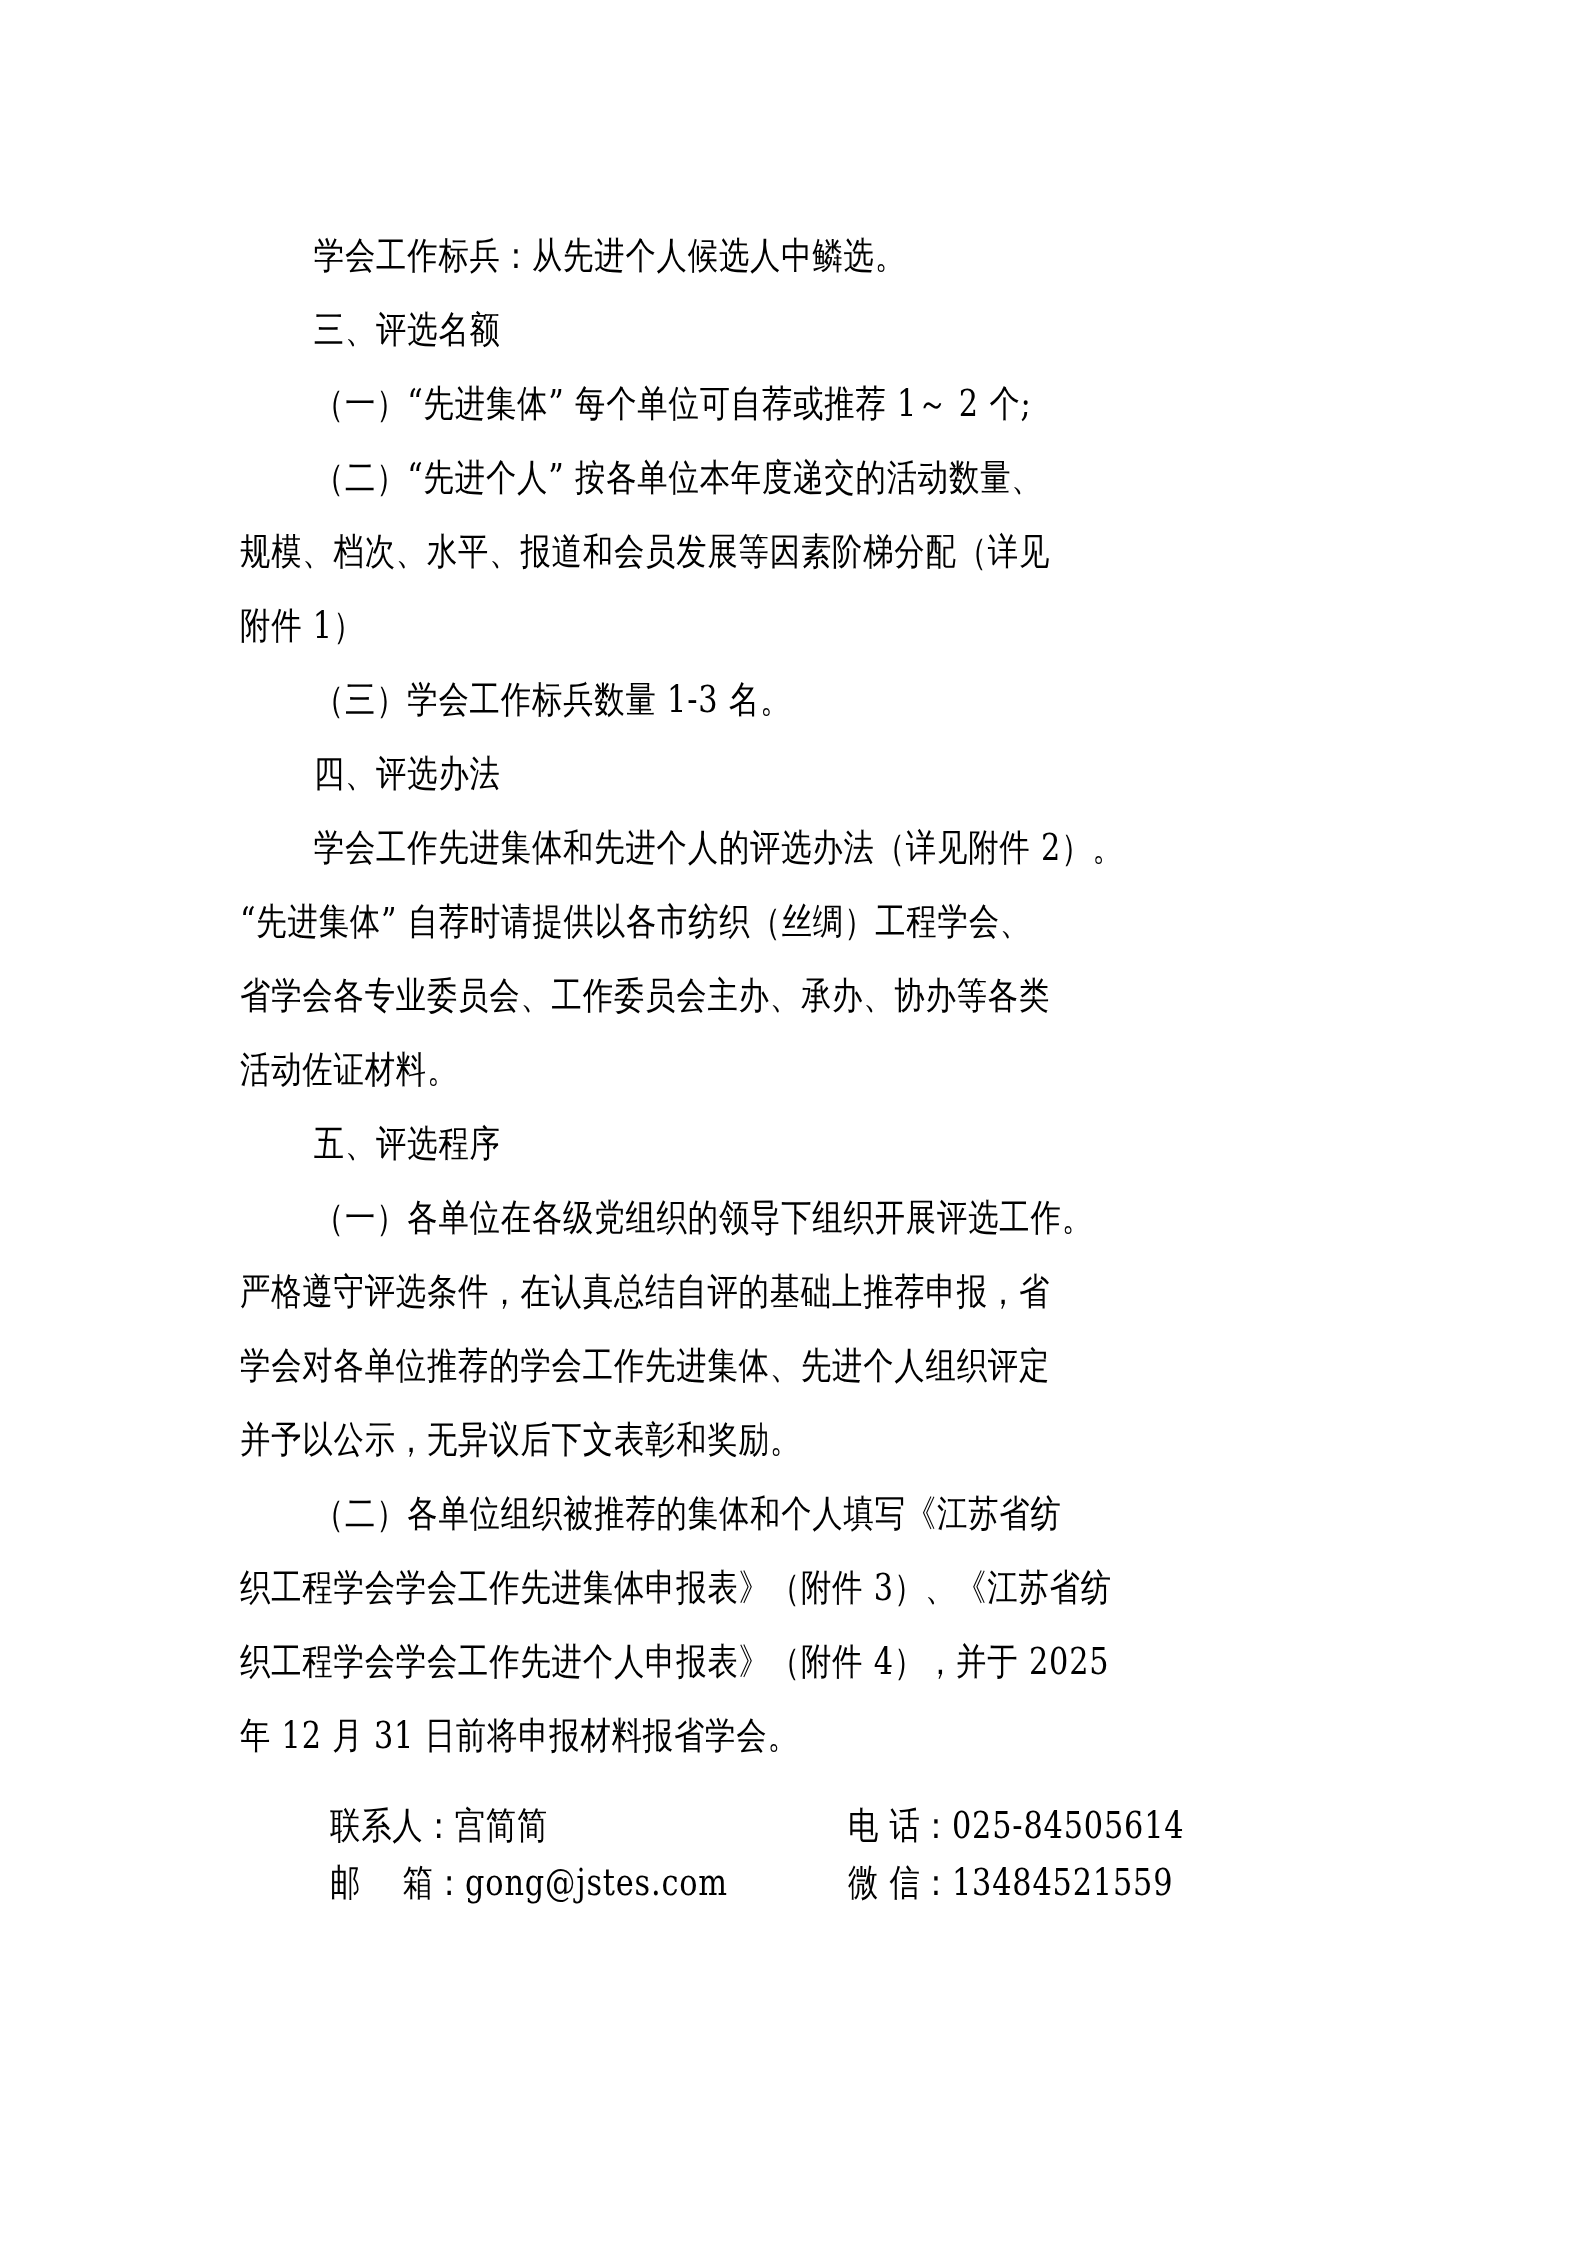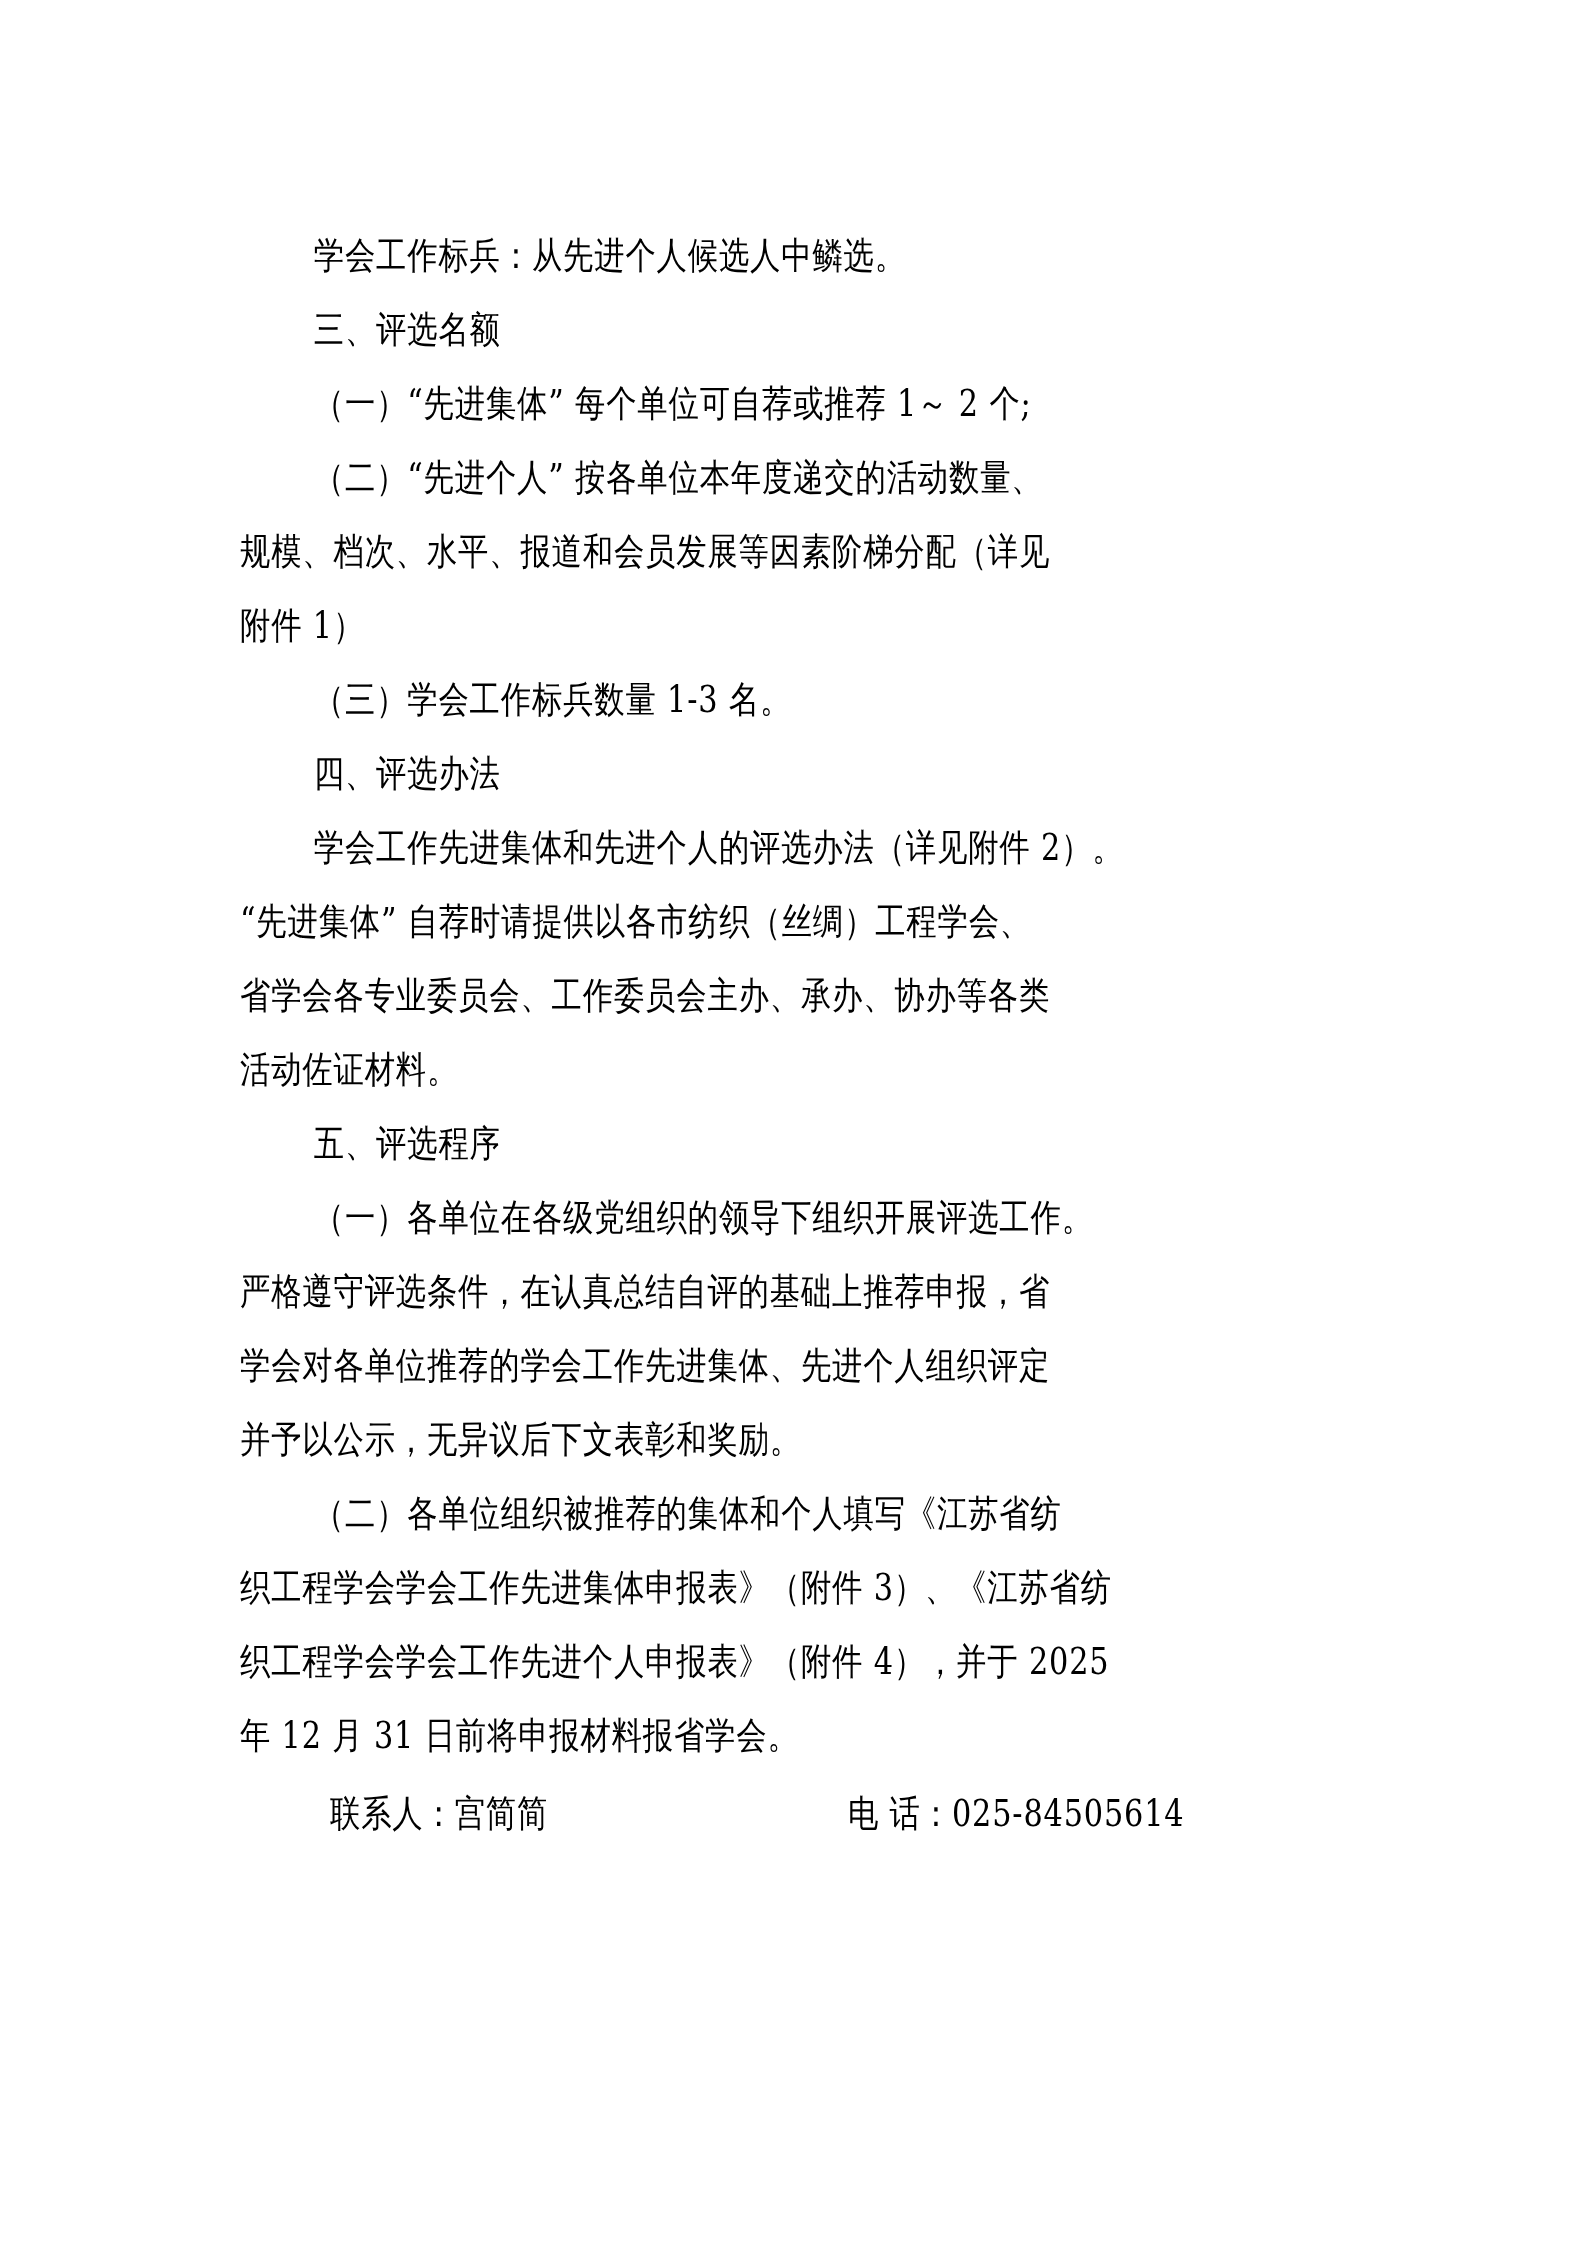--- a/index.html
+++ b/index.html
@@ -44,21 +44,21 @@
       left: 90px;
       transform: scaleX(0.82);
       transform-origin: left center;
     }
     .contact-row .right {
       position: absolute;
       left: 608px;
       transform: scaleX(0.82);
       transform-origin: left center;
     }
-    .contacts { margin-top: 12px; }
+    .contacts { margin-top: 24px; }
   </style>
 </head>
 <body>
 
 <div class="page">
   <div class="line indent">学会工作标兵：从先进个人候选人中鳞选。</div>
   <div class="line indent">三、评选名额</div>
   <div class="line indent">（一）“先进集体” 每个单位可自荐或推荐 1～ 2 个;</div>
   <div class="line indent">（二）“先进个人” 按各单位本年度递交的活动数量、</div>
   <div class="line">规模、档次、水平、报道和会员发展等因素阶梯分配（详见</div>
@@ -77,14 +77,18 @@
   <div class="line indent">（二）各单位组织被推荐的集体和个人填写《江苏省纺</div>
   <div class="line">织工程学会学会工作先进集体申报表》（附件 3）、《江苏省纺</div>
   <div class="line">织工程学会学会工作先进个人申报表》（附件 4），并于 2025</div>
   <div class="line">年 12 月 31 日前将申报材料报省学会。</div>
 
   <div class="contacts">
     <div class="contact-row">
       <span class="left"><span>联系人：</span><span>宫简简</span></span>
       <span class="right"><span>电 话：</span><span>025-84505614</span></span>
     </div>
+    <div class="contact-row">
+      <span class="left"><span>邮　 箱：</span><span>gong@jstes.com</span></span>
+      <span class="right"><span>微 信：</span><span>13484521559</span></span>
+    </div>
   </div>
 </div>
 
 </body></html>

